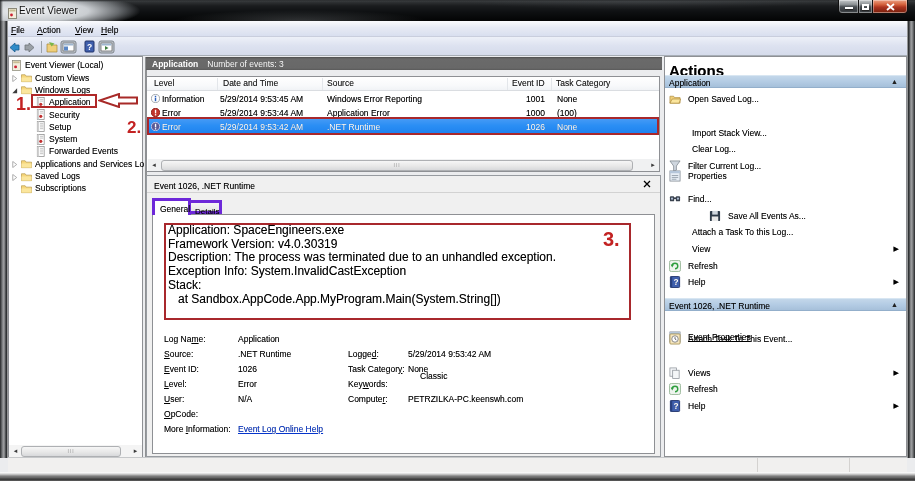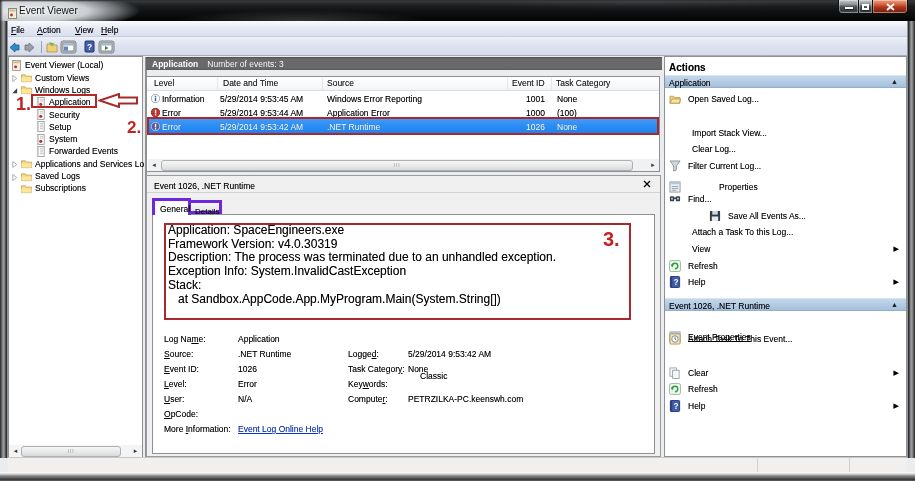--- a/index.html
+++ b/index.html
@@ -87,21 +87,21 @@
 .tab span { position:absolute; left:5px; top:3px; }
 #tabgen { left:0; top:0; width:39px; background:#fff; border-bottom:none; height:17px; z-index:2; }
 #tabdet { left:39px; top:2px; width:31px; height:14px; background:linear-gradient(180deg,#f5f5f5,#e6e6e6); border-left:none; }
 #panebox { position:absolute; left:5px; top:38px; width:503px; height:240px; background:#fff; border:1px solid #8e9094; }
 #redrect3 { position:absolute; left:11px; top:8px; width:467px; height:97px; border:2px solid #a8282c; }
 #desc { position:absolute; left:15px; top:9px; font-size:12px; line-height:13.7px; color:#000; white-space:pre; }
 .fl { position:absolute; font-size:8.5px; color:#000; white-space:nowrap; }
 
 
 #actions { left:664px; top:56px; width:243px; height:401px; background:#fff; border:1px solid #8e9094; font-size:8.5px; }
-#acthdr { position:absolute; left:4px; top:5px; font-weight:bold; font-size:10px; }
+#acthdr { position:absolute; left:4px; top:5px; font-weight:bold; font-size:15px; }
 .secbar { position:absolute; left:0; width:241px; height:13px; background:linear-gradient(180deg,#c3d7ea 0,#b4cce4 50%,#a6c0da 100%); border-top:1px solid #d8e6f2; border-bottom:1px solid #93afcb; }
 .secbar span { position:absolute; left:4px; top:2px; }
 .aitem { position:absolute; left:1px; width:240px; height:16.6px; display:flex; align-items:center; }
 .aicon { width:12px; height:12px; margin-left:3px; flex:0 0 auto; }
 .aitem > span { margin-left:7px; white-space:nowrap; }
 .arr { position:absolute; right:7px; font-size:7px; color:#000; }
 .collapse { position:absolute; right:8px; top:3px; font-size:7px; color:#222; }
 
 
 .num { position:absolute; color:#c32222; font-weight:bold; }
@@ -434,21 +434,21 @@
     <div class="aitem" style="top:83.94999999999999px;">
       <span class="aicon"></span>
       <span>Clear Log...</span>
     </div>
     <div class="aitem" style="top:100.6px;">
       <svg class="aicon" viewBox="0 0 13 13">
         <path d="M1 1 L12 1 L8 6.5 L8 11 L5 12 L5 6.5 Z" fill="#cfd6de" stroke="#7c848c" stroke-width="0.8"></path>
       </svg>
       <span>Filter Current Log...</span>
     </div>
-    <div class="aitem" style="top:122px;gap:31px;">
+    <div class="aitem" style="top:111px;">
       <svg class="aicon" viewBox="0 0 13 13">
         <rect x="1" y="1" width="11" height="11" fill="#e8eef5" stroke="#7c848c" stroke-width="0.8"></rect>
         <rect x="1" y="1" width="11" height="2.5" fill="#b5c6da"></rect>
         <rect x="3" y="5.5" width="7" height="1" fill="#98a3ae"></rect>
         <rect x="3" y="7.5" width="7" height="1" fill="#98a3ae"></rect>
         <rect x="3" y="9.5" width="5" height="1" fill="#98a3ae"></rect>
       </svg>
       <span>Properties</span>
     </div>
     <div class="aitem" style="top:133.9px;">
@@ -515,21 +515,21 @@
         <circle cx="6.5" cy="6.5" r="3.5" fill="#fff" stroke="#666" stroke-width="0.8"></circle>
         <path d="M6.5 4.5 L6.5 6.5 L8 7.5" stroke="#333" stroke-width="0.8" fill="none"></path>
       </svg>
       <span>Attach Task To This Event...</span>
     </div>
     <div class="aitem" style="top:307.40000000000003px;">
       <svg class="aicon" viewBox="0 0 13 13">
         <rect x="1" y="1" width="7" height="9" fill="#f4f6f8" stroke="#8a9097" stroke-width="0.8"></rect>
         <rect x="4" y="3.5" width="7" height="9" fill="#f4f6f8" stroke="#8a9097" stroke-width="0.8"></rect>
       </svg>
-      <span>Clear</span>
+      <span>Views</span>
       <span class="arr">▶</span>
     </div>
     <div class="aitem" style="top:324.20000000000005px;">
       <svg class="aicon" viewBox="0 0 13 13">
         <rect x="0.5" y="0.5" width="12" height="12" rx="2" fill="#eef4ee" stroke="#9ab89a"></rect>
         <path d="M3.5 6.5 A3 3 0 1 1 6.5 9.5" fill="none" stroke="#2e9e3e" stroke-width="1.5"></path>
         <path d="M1.8 5 L5.3 5 L3.5 8 Z" fill="#2e9e3e"></path>
       </svg>
       <span>Refresh</span>
     </div>

